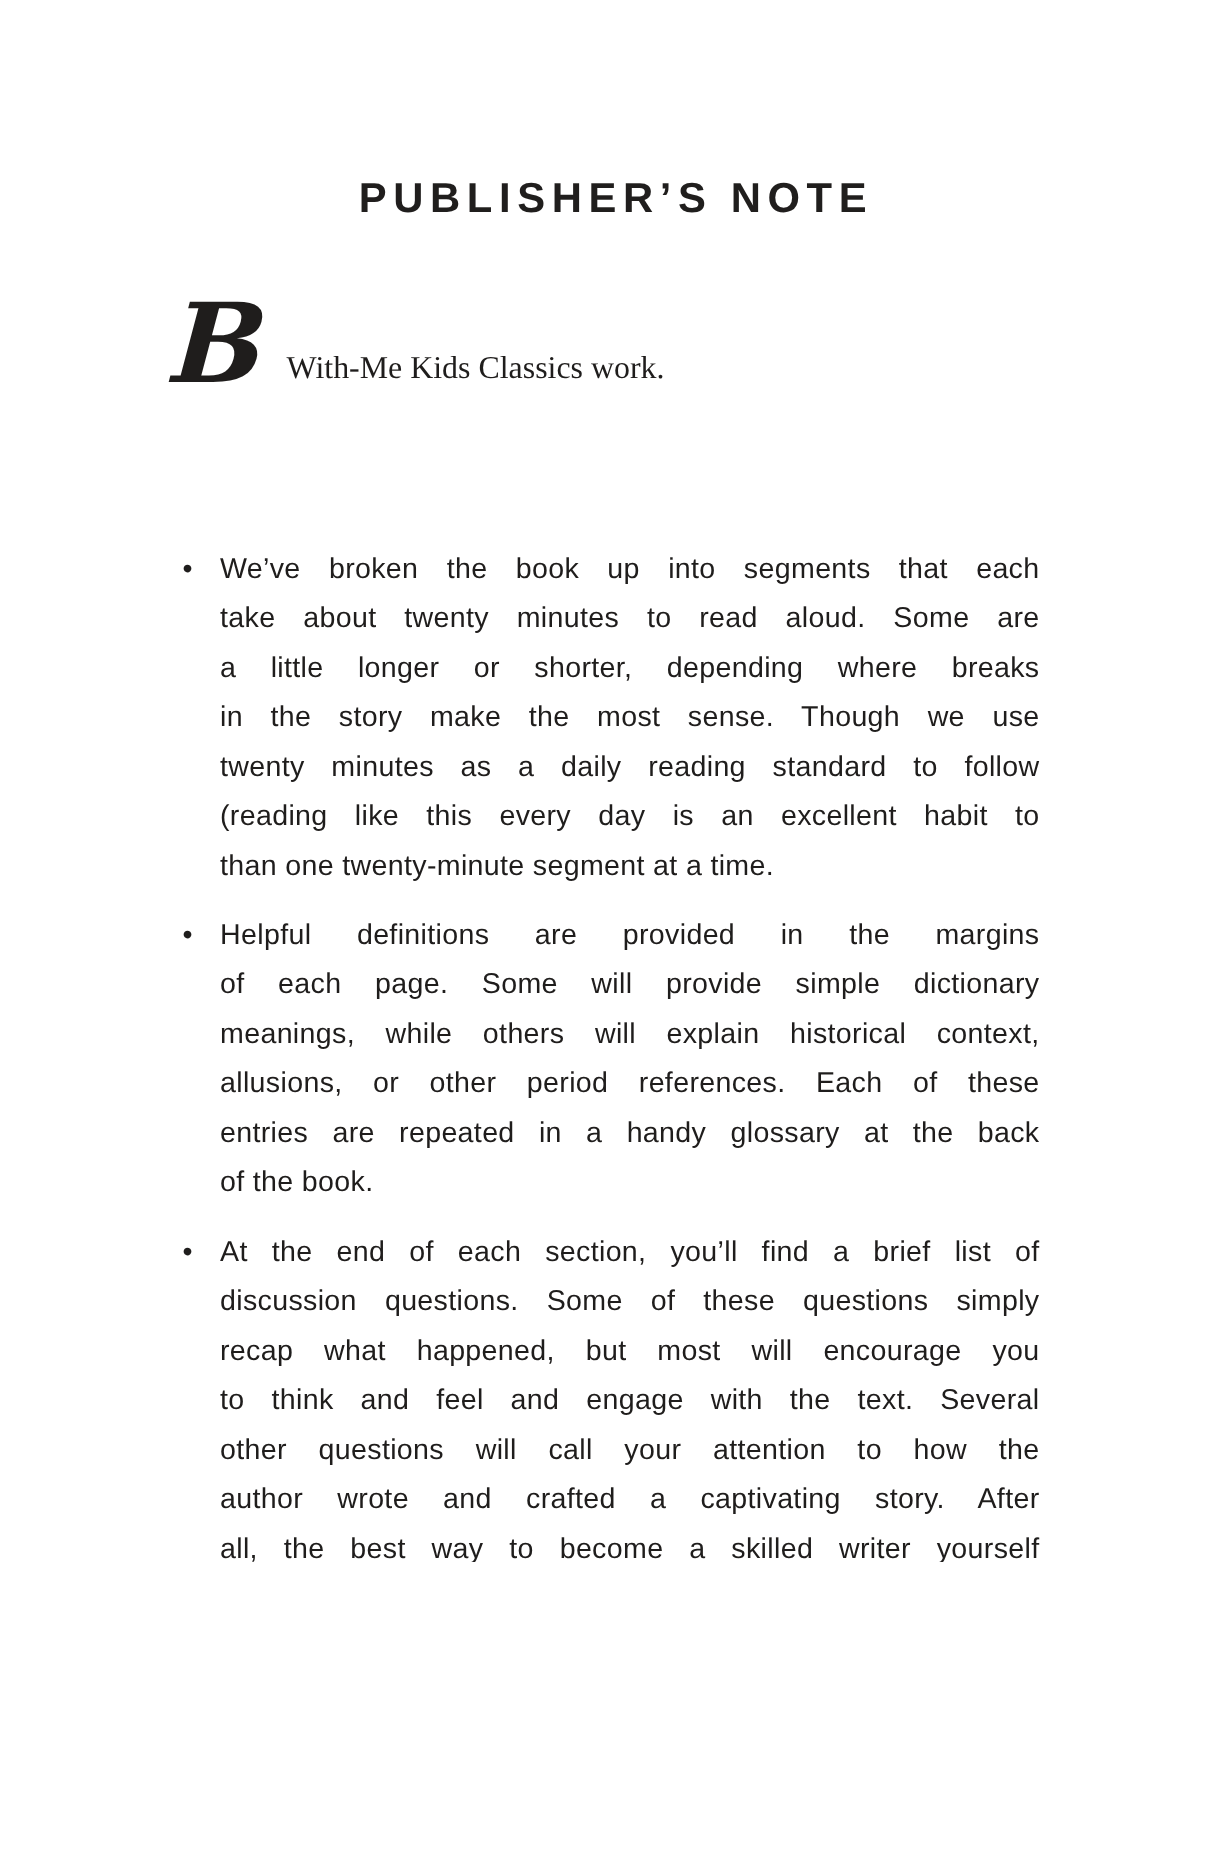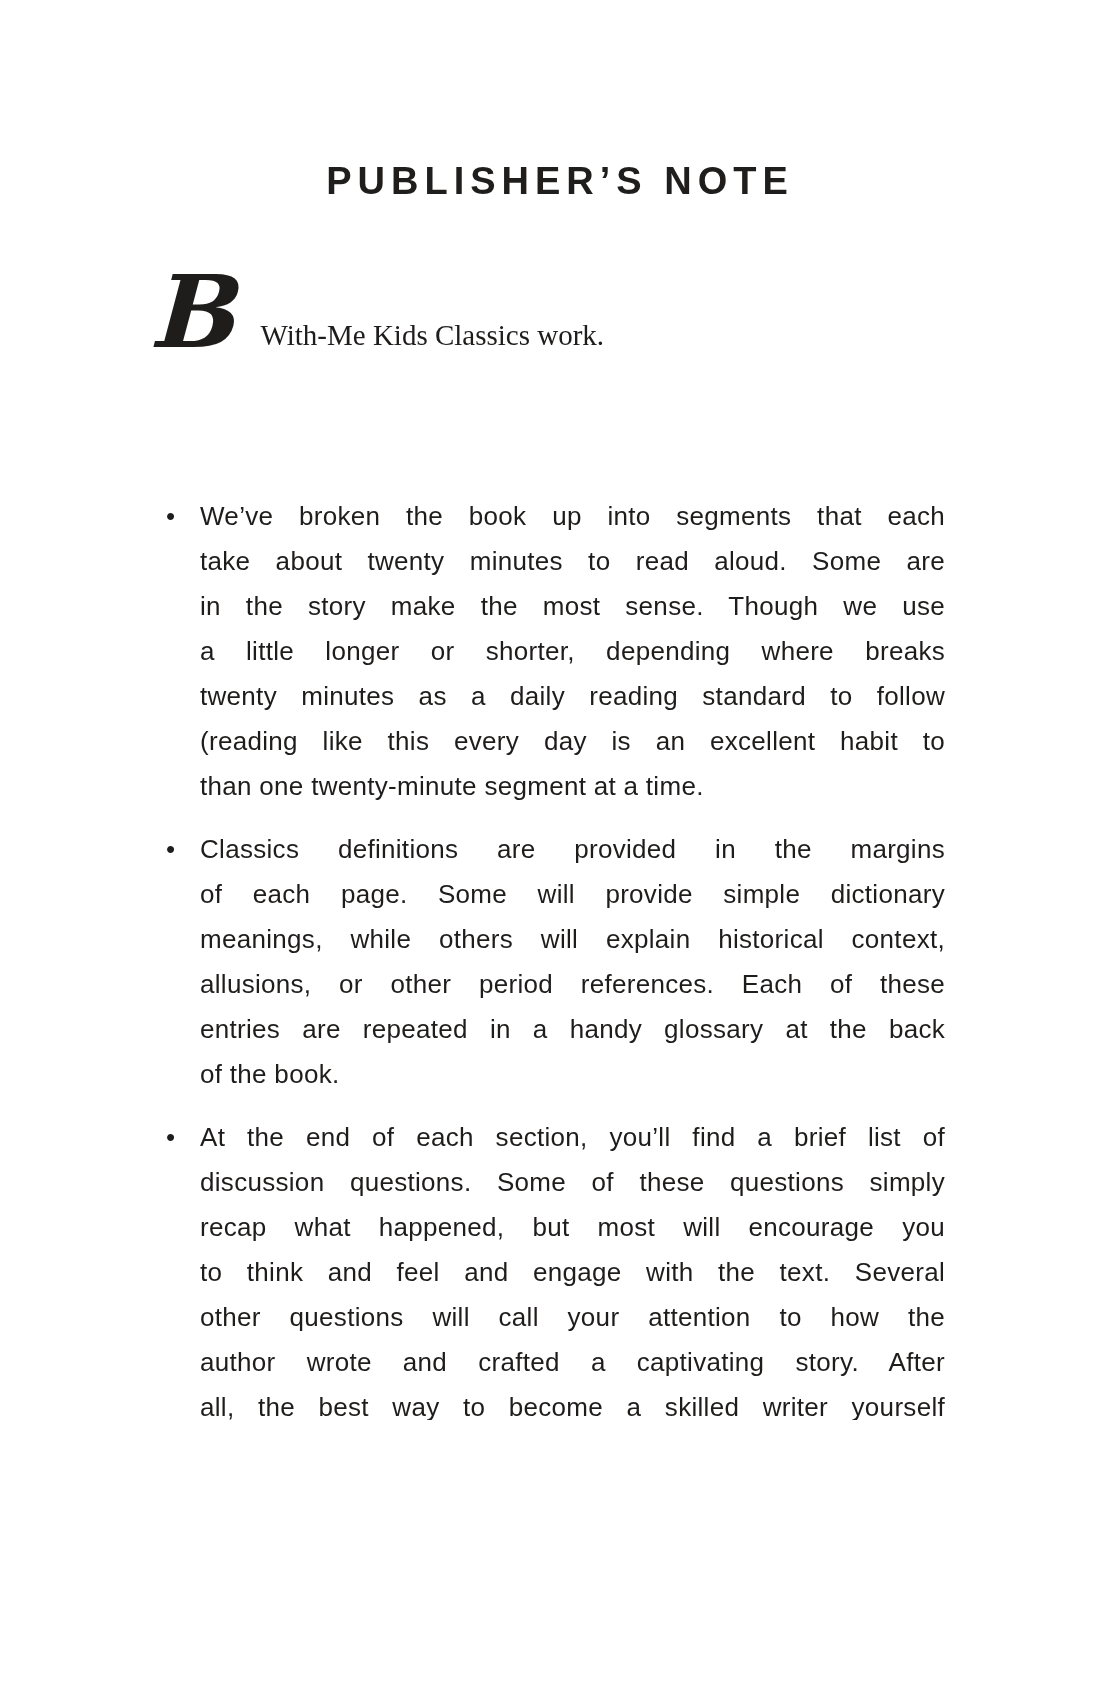--- a/index.html
+++ b/index.html
@@ -104,30 +104,30 @@
     <span class="intro-line">With-Me Kids Classics work.</span>
   </div>
 
 
   <ul class="bullets">
 
     <li>
       <span class="bullet-marker">•</span>
       <div class="line">We’ve broken the book up into segments that each</div>
       <div class="line">take about twenty minutes to read aloud. Some are</div>
+      <div class="line">a little longer or shorter, depending where breaks</div>
       <div class="line">in the story make the most sense. Though we use</div>
-      <div class="line">a little longer or shorter, depending where breaks</div>
       <div class="line">twenty minutes as a daily reading standard to follow</div>
       <div class="line">(reading like this every day is an excellent habit to</div>
       <div class="line last">than one twenty-minute segment at a time.</div>
     </li>
 
     <li>
       <span class="bullet-marker">•</span>
-      <div class="line">Classics definitions are provided in the margins</div>
+      <div class="line">Helpful definitions are provided in the margins</div>
       <div class="line">of each page. Some will provide simple dictionary</div>
       <div class="line">meanings, while others will explain historical context,</div>
       <div class="line">allusions, or other period references. Each of these</div>
       <div class="line">entries are repeated in a handy glossary at the back</div>
       <div class="line last">of the book.</div>
     </li>
 
     <li>
       <span class="bullet-marker">•</span>
       <div class="line">At the end of each section, you’ll find a brief list of</div>

